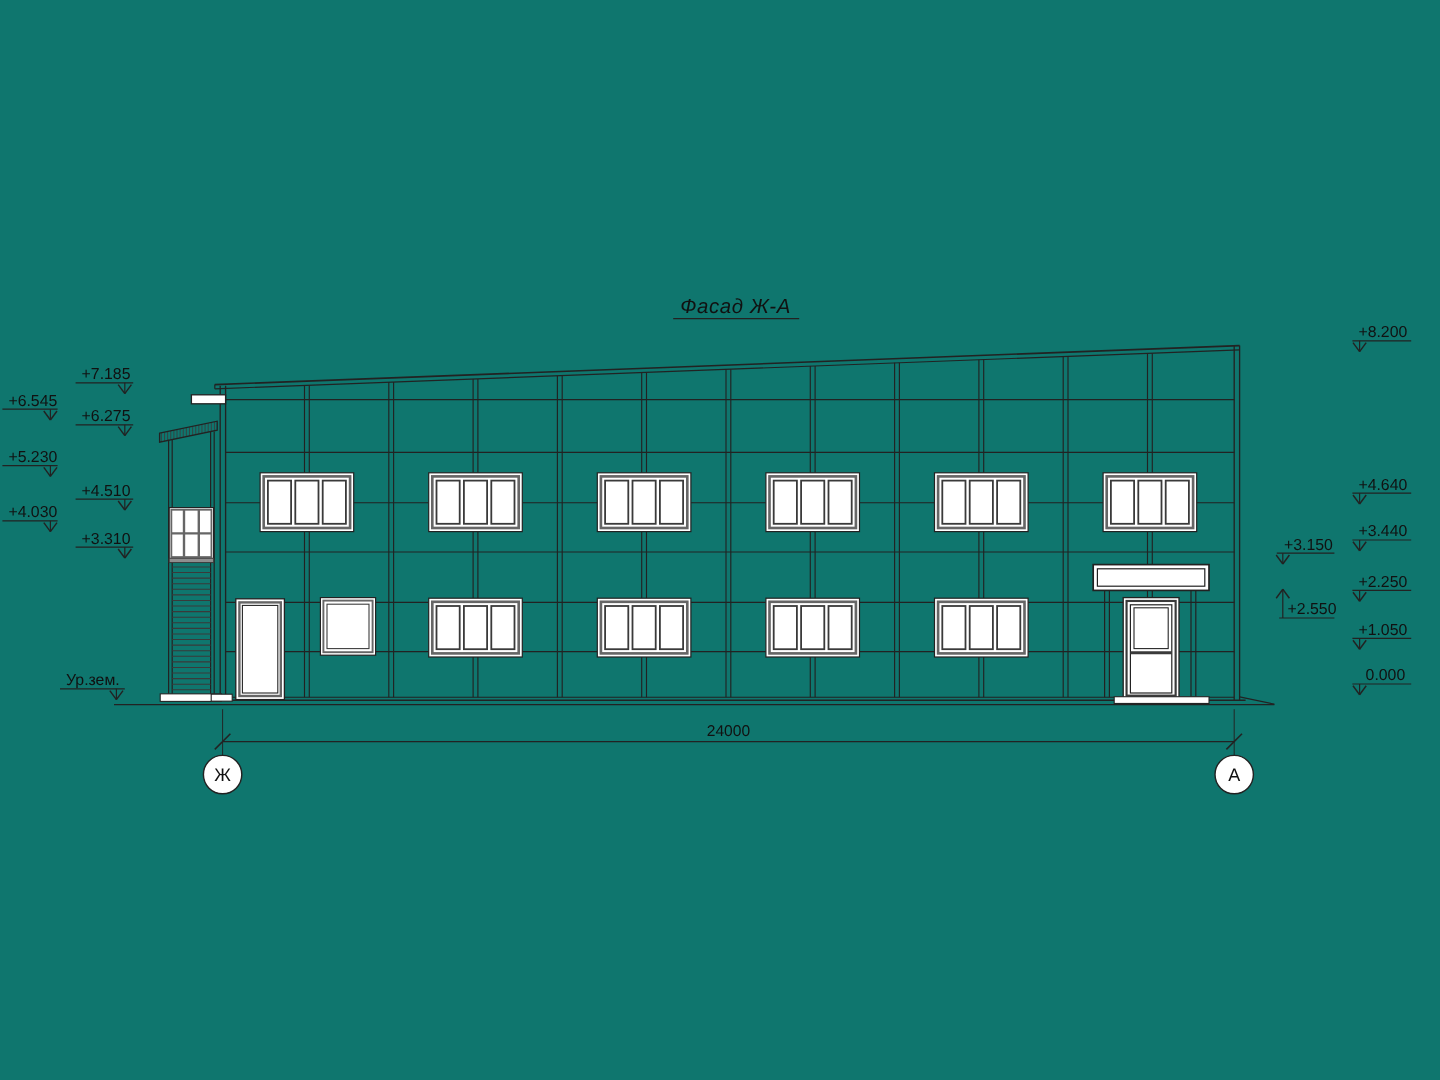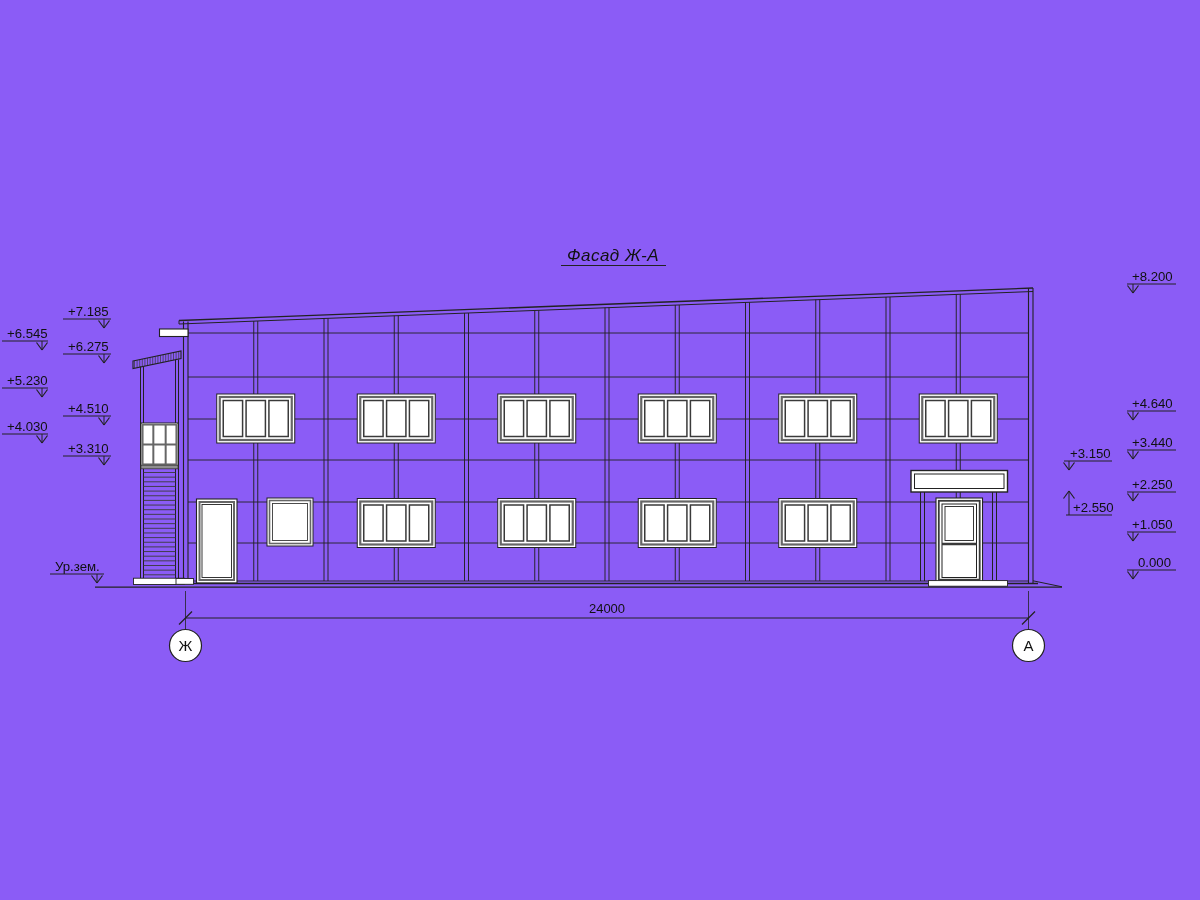--- a/index.html
+++ b/index.html
@@ -1,16 +1,16 @@
 <!DOCTYPE html>
 <html><head>
 <meta charset="utf-8">
 <style>
   html,body{margin:0;padding:0;background:#ffffff;}
-  .canvas{width:1200px;height:900px;background:#8b5cf6;position:relative;overflow:hidden;}
+  .canvas{width:1200px;height:900px;background:#0f766e;position:relative;overflow:hidden;}
   svg text{font-family:"Liberation Sans",sans-serif;fill:#111;}
   .title-text{font-size:17px;font-style:italic;font-weight:500;letter-spacing:.5px;}
   .dim-text{font-size:13px;}
   .axis-text{font-size:15px;}
   .mark-text{font-size:13.2px;}
 </style>
 </head>
 <body>
 
 <div class="canvas">

